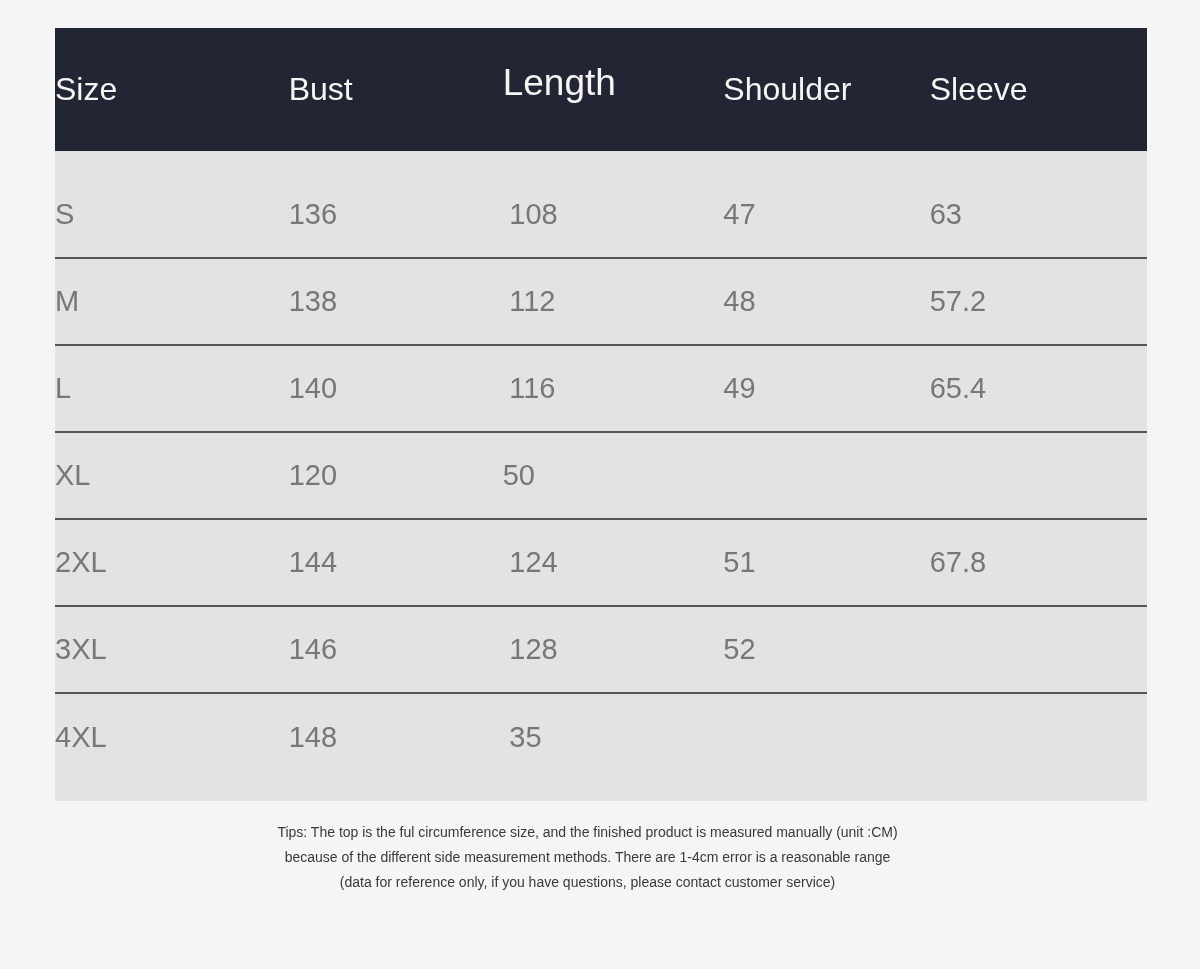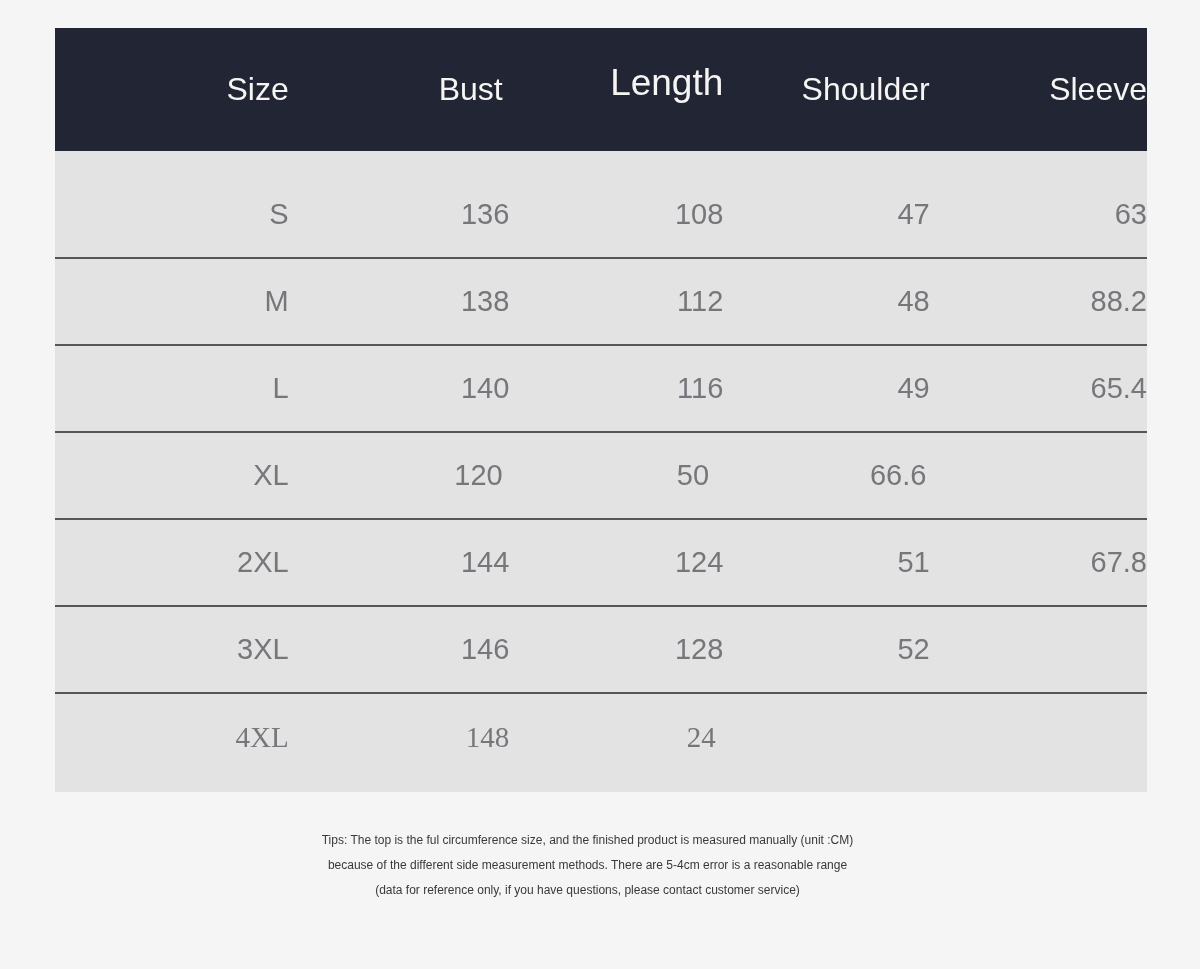--- a/index.html
+++ b/index.html
@@ -17,21 +17,21 @@
   }
   .thead {
     background: var(--header-bg, #222634);
     height: 123px;
     display: flex;
     align-items: center;
     color: var(--header-text, #f6f5f3);
     font-size: 32px;
   }
   .th, .td {
-    text-align: right;
+    text-align: left;
     box-sizing: border-box;
   }
   .c0 { width: 21.4%; }
   .c1 { width: 20.2%; }
   .c2 { width: 19.6%; }
   .c3 { width: 18.9%; }
   .c4 { width: 19.9%; }
   .th-length {
     font-size: 37px;
     transform: translateY(-7px);
@@ -39,30 +39,29 @@
   .trow {
     background: var(--row-bg, #e3e3e4);
     display: flex;
     align-items: center;
     color: var(--cell-text, #76777a);
     font-size: 29px;
     height: 85px;
   }
   .trow + .trow { border-top: 2px solid var(--divider, #55565a); }
   .trow.r-first { height: 86px; padding-top: 20px; }
-  .trow.r-last  { height: 86px; padding-bottom: 12px; font-family: Liberation Serif, serif; }
+  .trow.r-last  { height: 86px; padding-bottom: 21px; }
   .tips {
     position: absolute;
     left: 0; top: 820px;
     width: 1175px;
     text-align: center;
     color: var(--tips-text, #39393b);
-    font-size: 12px;
+    font-size: 14px;
     line-height: 25px;
-    margin-top: 8px;
   }
 </style>
 </head>
 <body style="--page-bg: #f5f5f6; --header-bg: #222634; --header-text: #f6f5f3; --row-bg: #e3e3e4; --divider: #55565a; --cell-text: #76777a; --tips-text: #39393b;">
 
 <div class="size-table">
 
   <div class="thead">
     <div class="th c0">Size</div>
     <div class="th c2">Bust</div>
@@ -77,58 +76,57 @@
     <div class="td c2">108</div>
     <div class="td c3">47</div>
     <div class="td c4">63</div>
   </div>
 
   <div class="trow">
     <div class="td c0">M</div>
     <div class="td c1">138</div>
     <div class="td c2">112</div>
     <div class="td c3">48</div>
-    <div class="td c4">88.2</div>
+    <div class="td c4">57.2</div>
   </div>
 
   <div class="trow">
     <div class="td c0">L</div>
     <div class="td c1">140</div>
     <div class="td c2">116</div>
     <div class="td c3">49</div>
     <div class="td c4">65.4</div>
   </div>
 
   <div class="trow">
     <div class="td c0">XL</div>
     <div class="td c2">120</div>
     <div class="td c3">50</div>
-    <div class="td c4">66.6</div>
   </div>
 
   <div class="trow">
     <div class="td c0">2XL</div>
     <div class="td c1">144</div>
     <div class="td c2">124</div>
     <div class="td c3">51</div>
     <div class="td c4">67.8</div>
   </div>
 
   <div class="trow">
     <div class="td c0">3XL</div>
     <div class="td c1">146</div>
     <div class="td c2">128</div>
     <div class="td c3">52</div>
   </div>
 
   <div class="trow r-last">
     <div class="td c0">4XL</div>
     <div class="td c1">148</div>
-    <div class="td c3">24</div>
+    <div class="td c3">35</div>
   </div>
 
 </div>
 
 <div class="tips">
   <div>Tips: The top is the ful circumference size, and the finished product is measured manually (unit :CM)</div>
-  <div>because of the different side measurement methods. There are 5-4cm error is a reasonable range</div>
+  <div>because of the different side measurement methods. There are 1-4cm error is a reasonable range</div>
   <div>(data for reference only, if you have questions, please contact customer service)</div>
 </div>
 
 </body></html>

